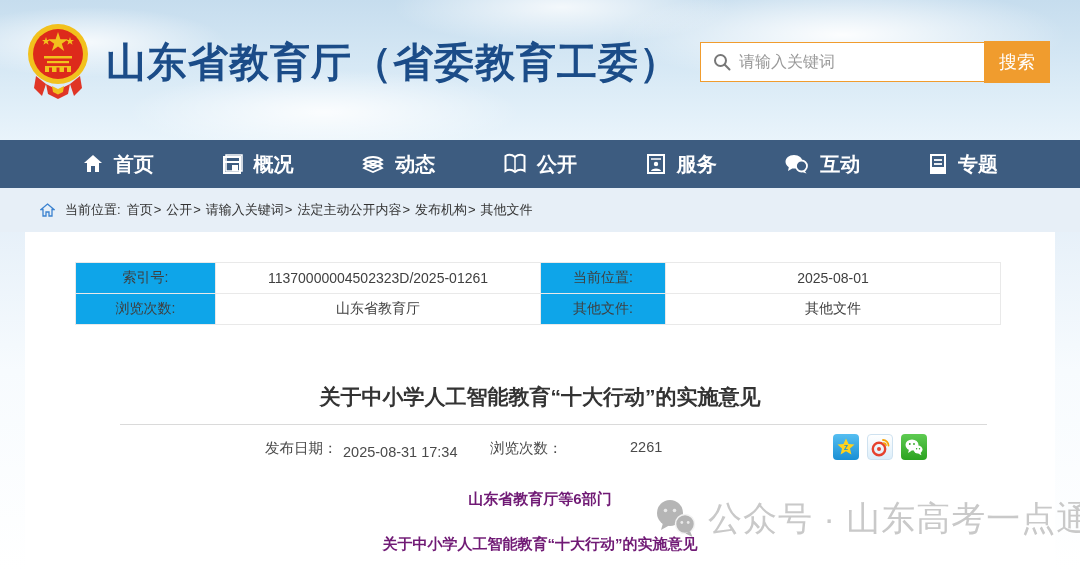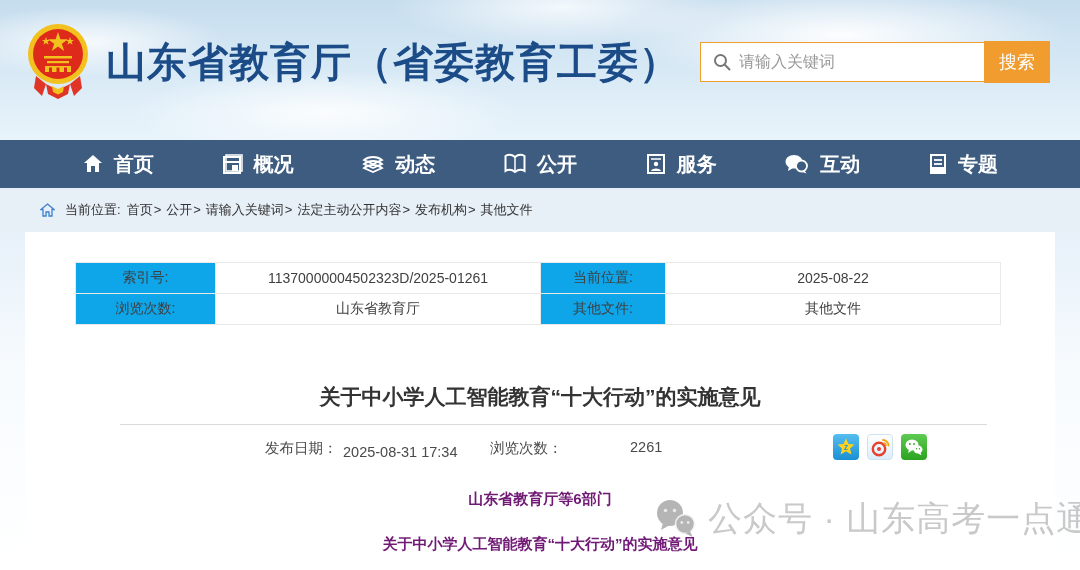--- a/index.html
+++ b/index.html
@@ -225,21 +225,21 @@
   <a class="crumb last">其他文件</a>
 </div>
 
 <main class="card">
   <table class="doc-info">
     <tbody>
         <tr>
       <td class="cell-label w1">索引号:</td>
       <td class="w2">11370000004502323D/2025-01261</td>
       <td class="cell-label w3">当前位置:</td>
-      <td class="w4">2025-08-22</td>
+      <td class="w4">2025-08-01</td>
     </tr>
     <tr>
       <td class="cell-label w1">浏览次数:</td>
       <td class="w2">山东省教育厅</td>
       <td class="cell-label w3">其他文件:</td>
       <td class="w4">其他文件</td>
     </tr>
   </tbody>
     </table>
 

